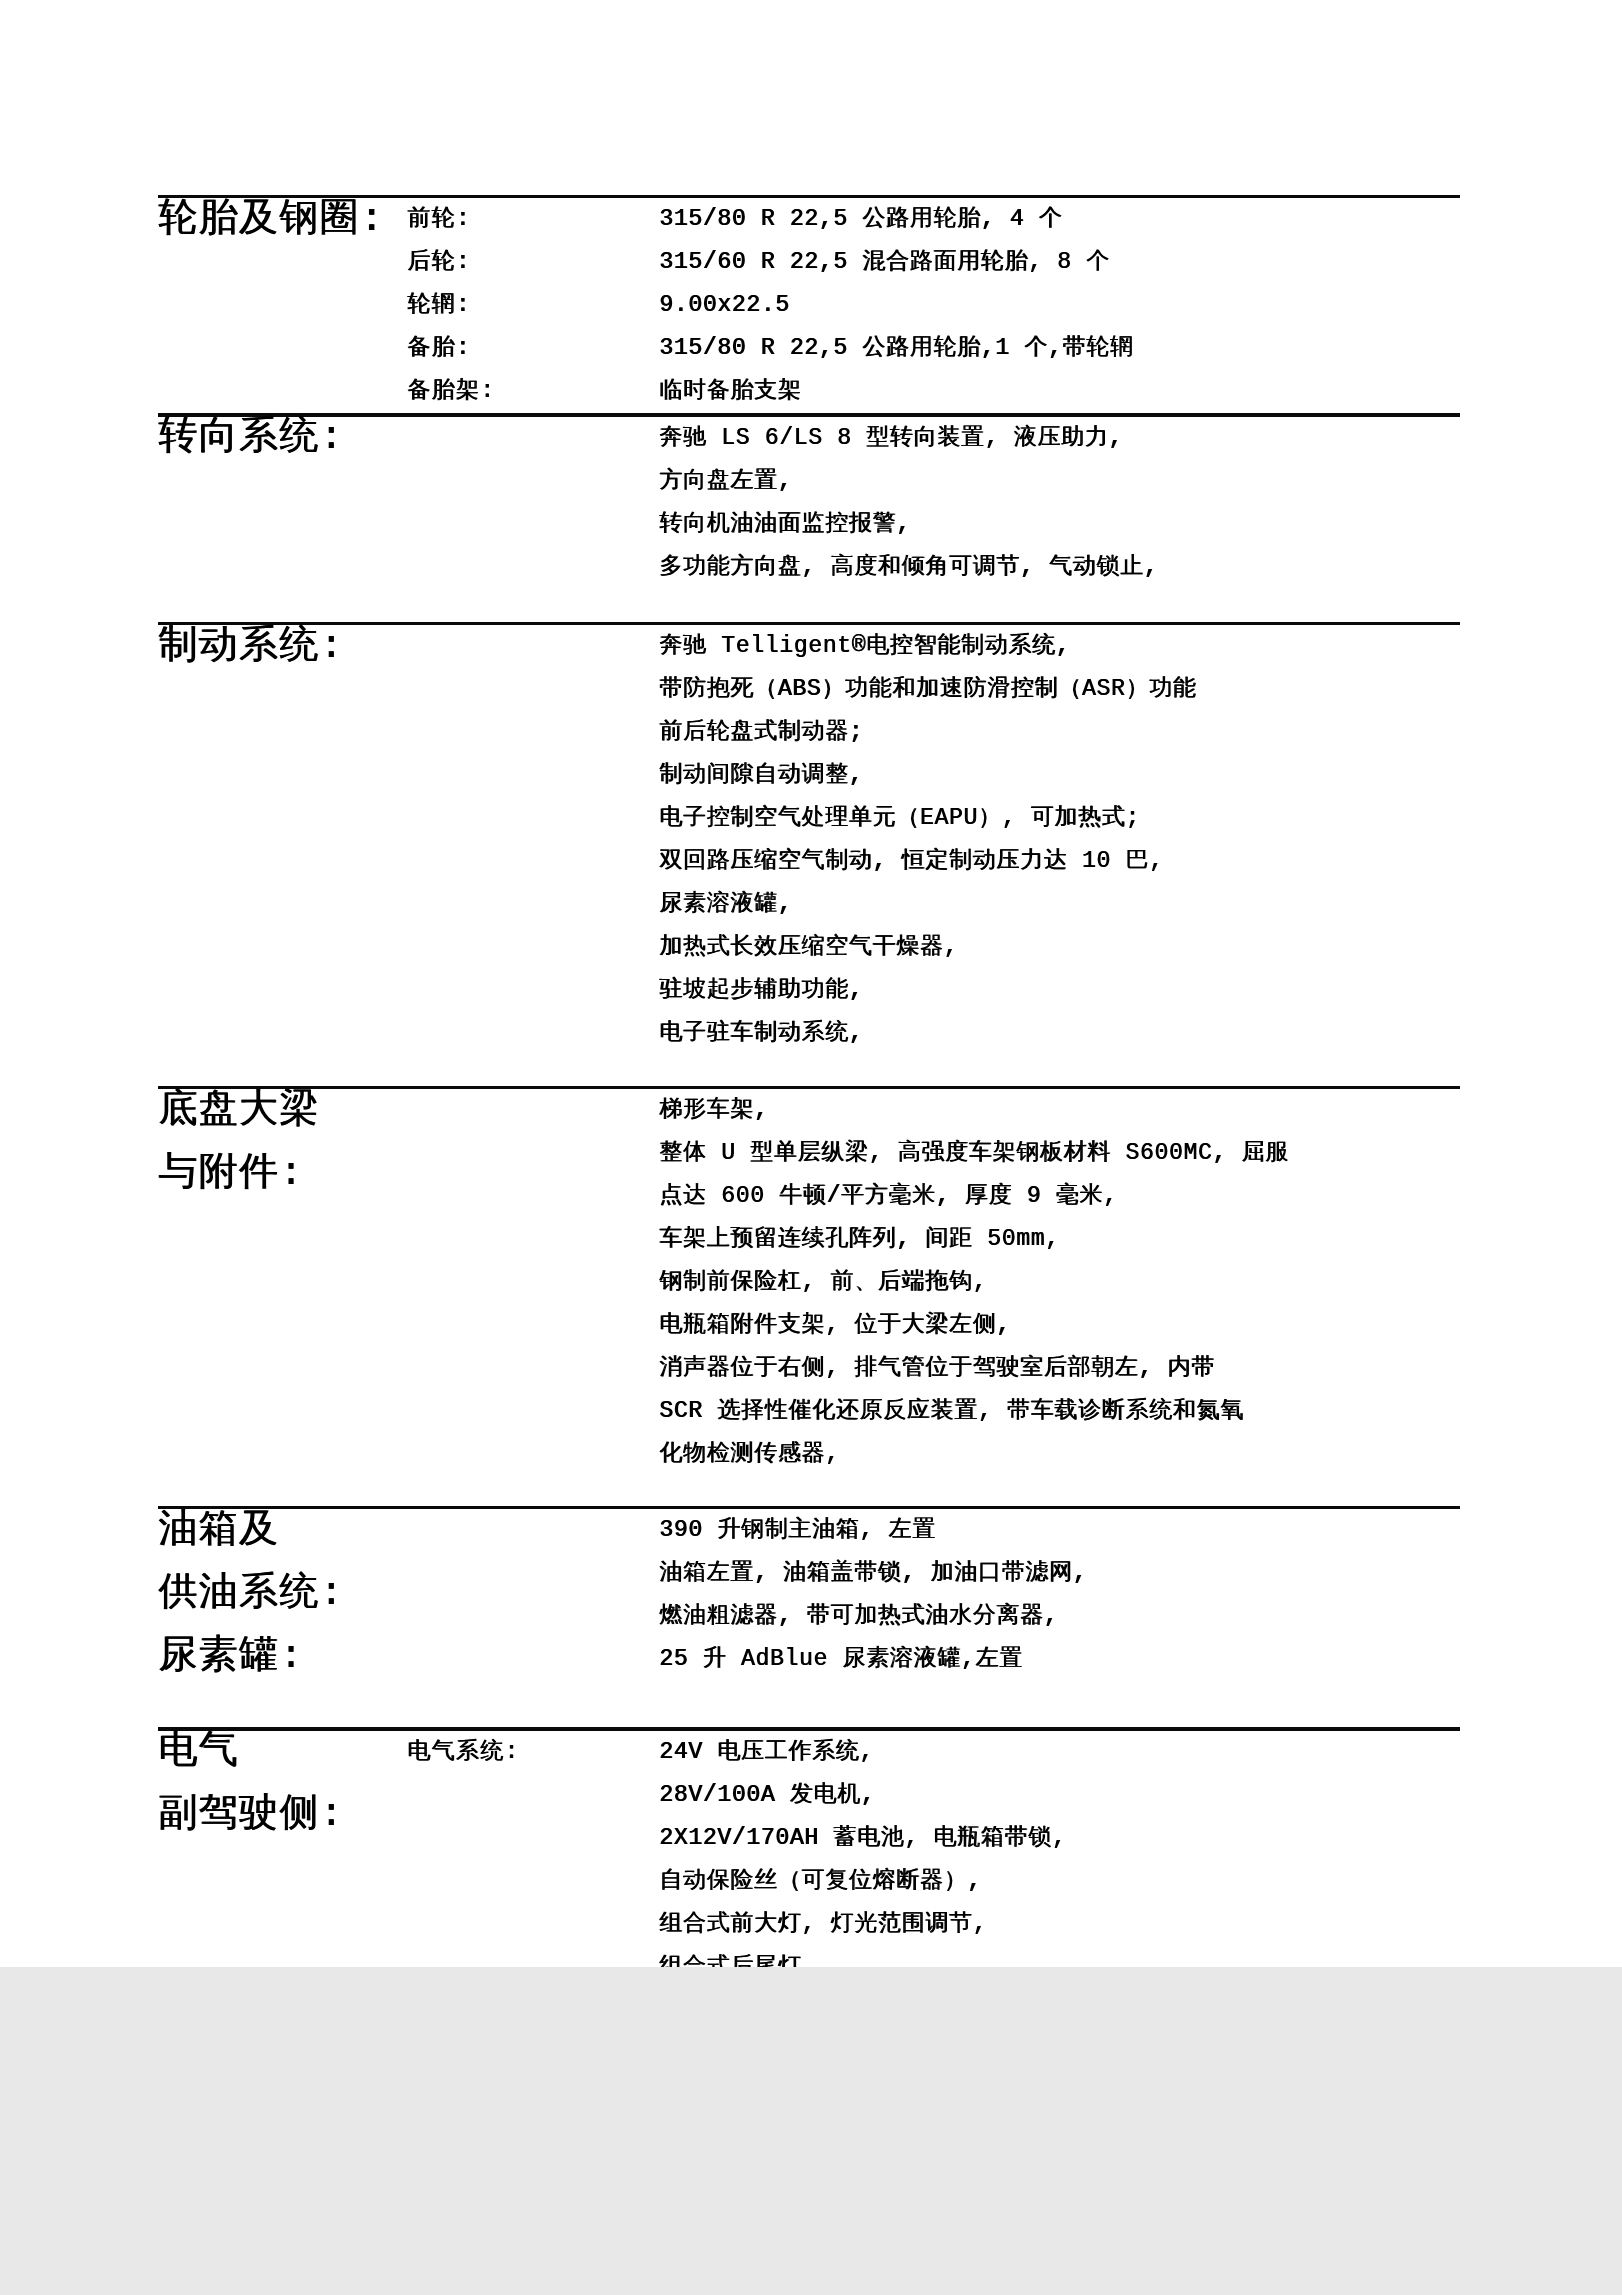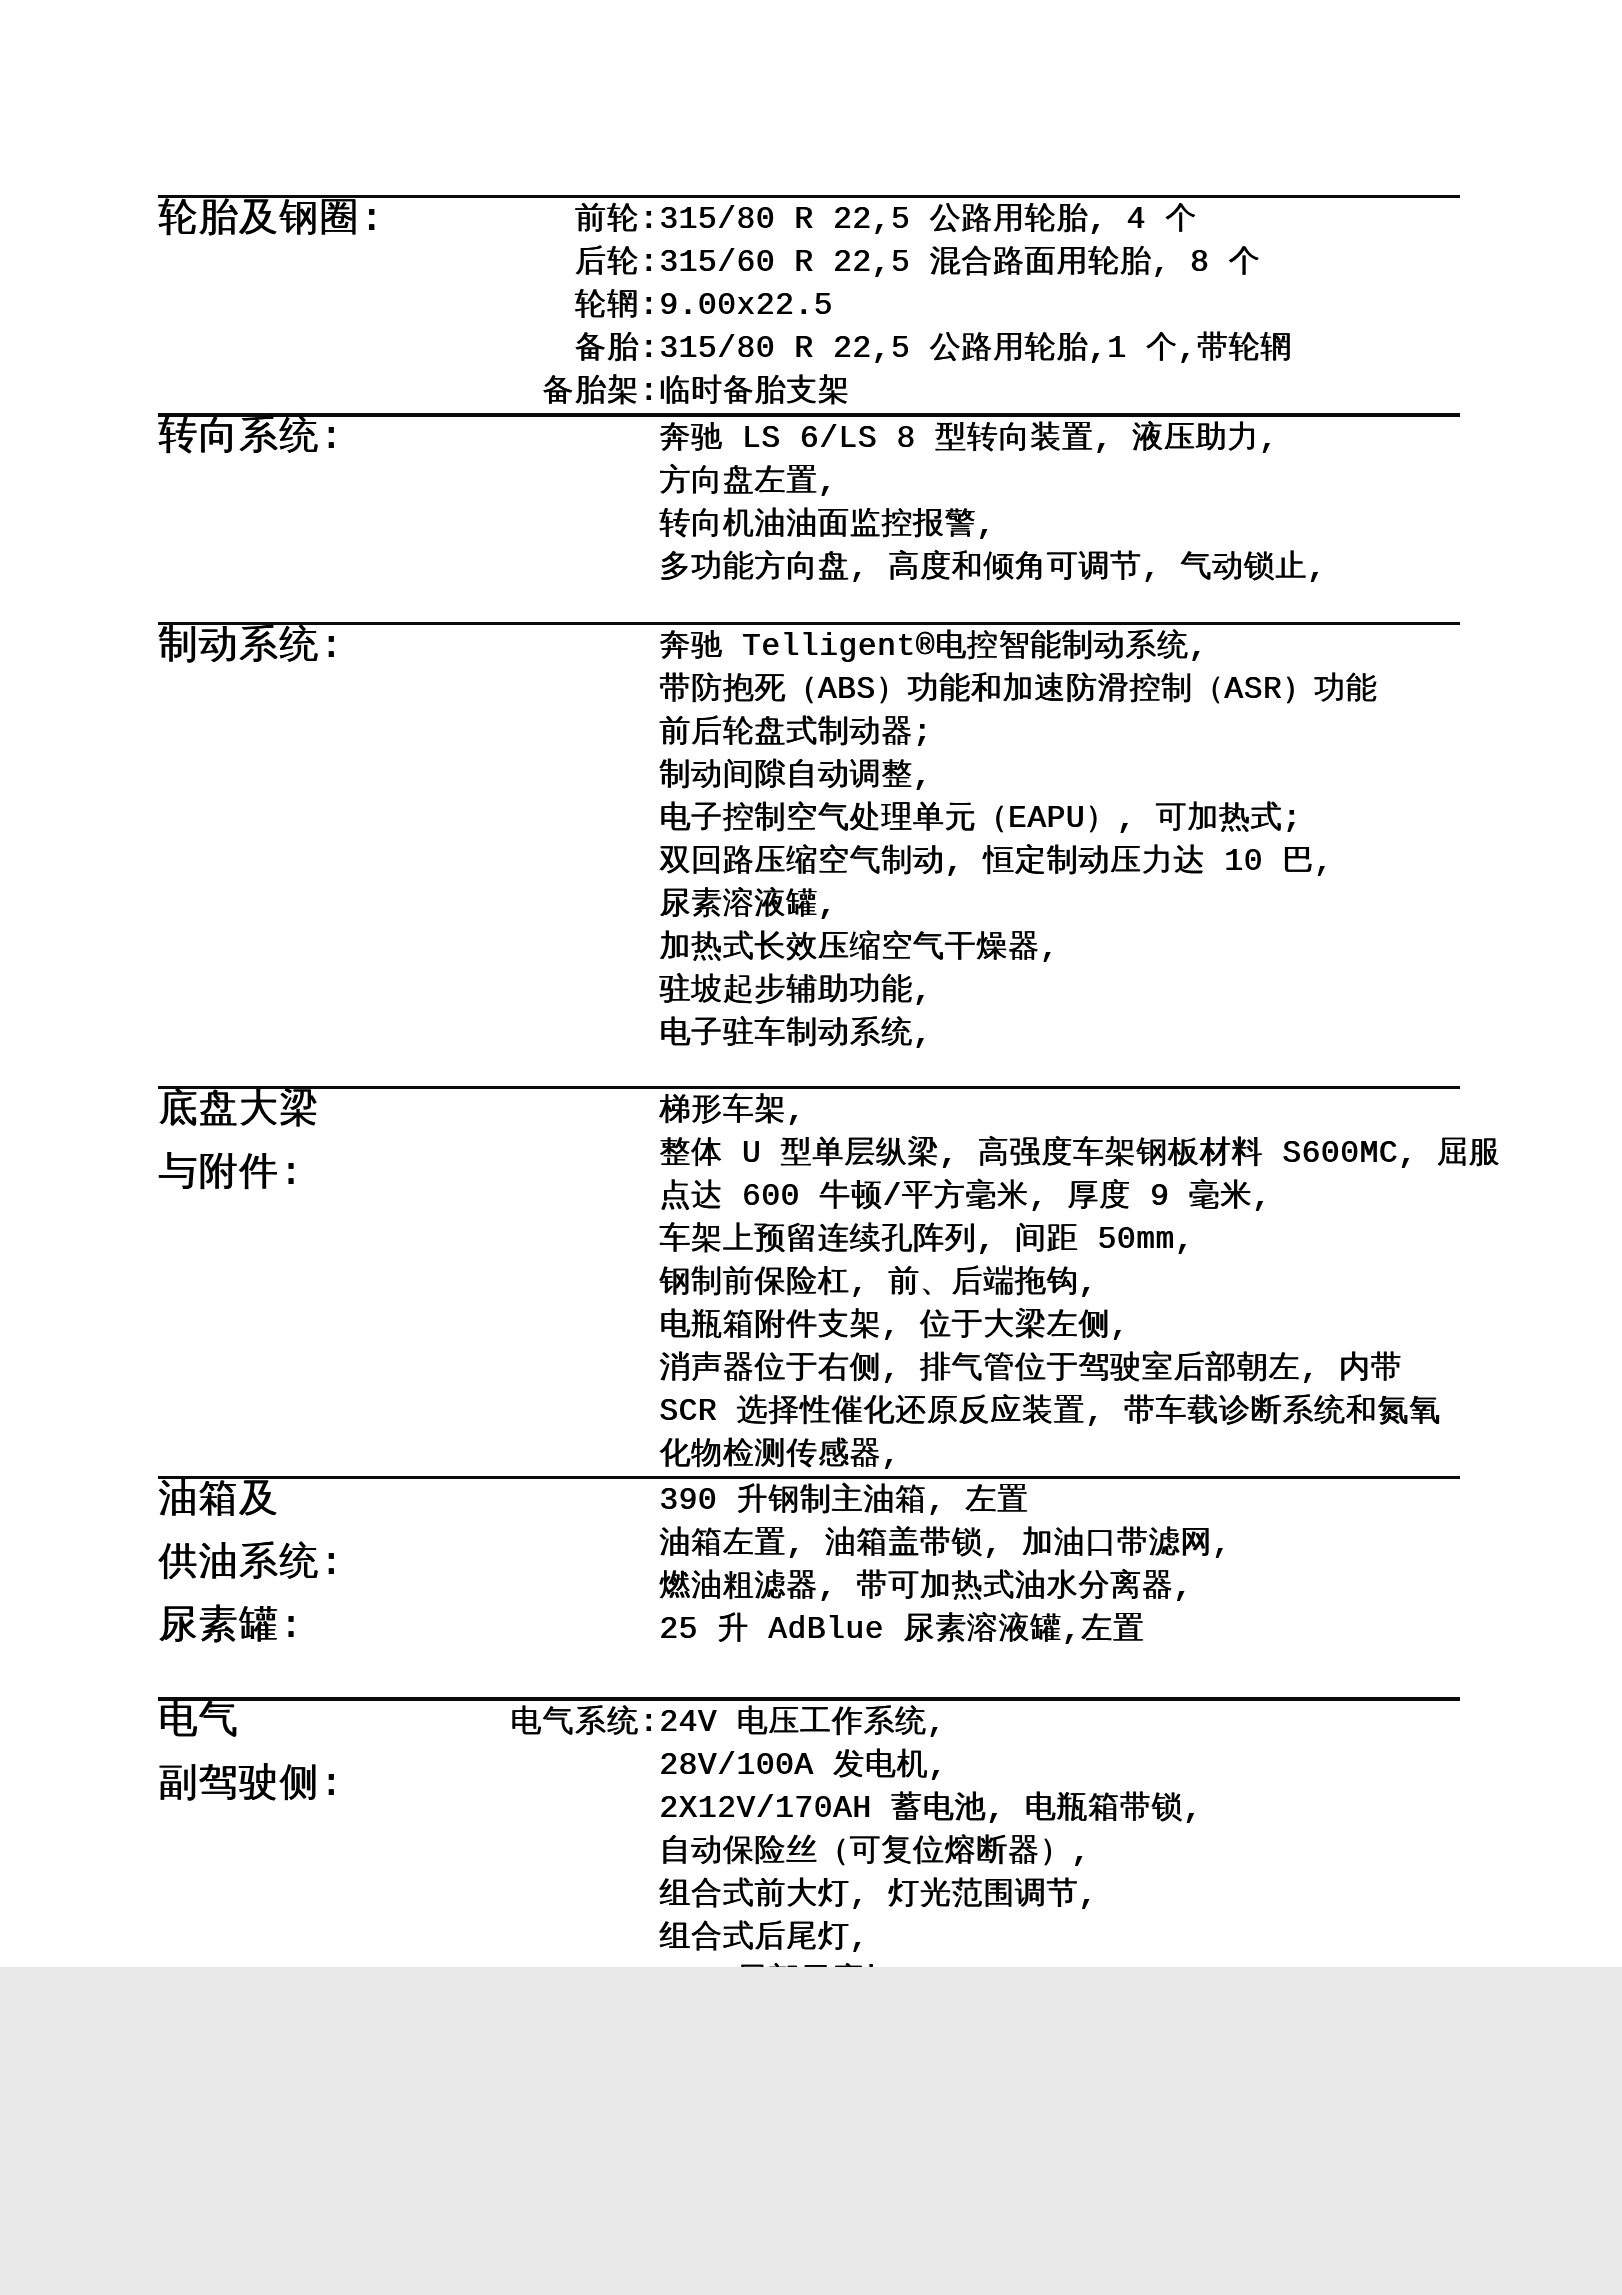--- a/index.html
+++ b/index.html
@@ -38,39 +38,38 @@
     white-space:nowrap;
   }
   .rows{
     flex:1 1 auto;
     min-width:0;
   }
   .row{
     display:flex;
     white-space:nowrap;
     line-height:43px;
-    font-size:31px;
-    text-align:right;
+    font-size:23px;
   }
   .sub{
     width:252px;
     flex:0 0 252px;
     letter-spacing:1.3px;
   }
   .val{
     flex:0 0 auto;
     letter-spacing:0.7px;
   }
   
   .col1,.sub,.val{ text-shadow:0.9px 0 0 #000; }
   
   [data-section="tires"]    { padding-bottom:0px; }
   [data-section="steering"] { padding-bottom:33px; }
   [data-section="braking"]  { padding-bottom:31px; }
-  [data-section="chassis"]  { }
+  [data-section="chassis"]  { padding-bottom:30px; }
   [data-section="fuel"]     { padding-bottom:38px; }
   [data-section="electric"] { padding-bottom:0px; }
 </style>
 </head>
 <body>
 
 <div class="page">
   <div class="doc">
       <div class="rule"></div>
       <div class="section" data-section="tires">

